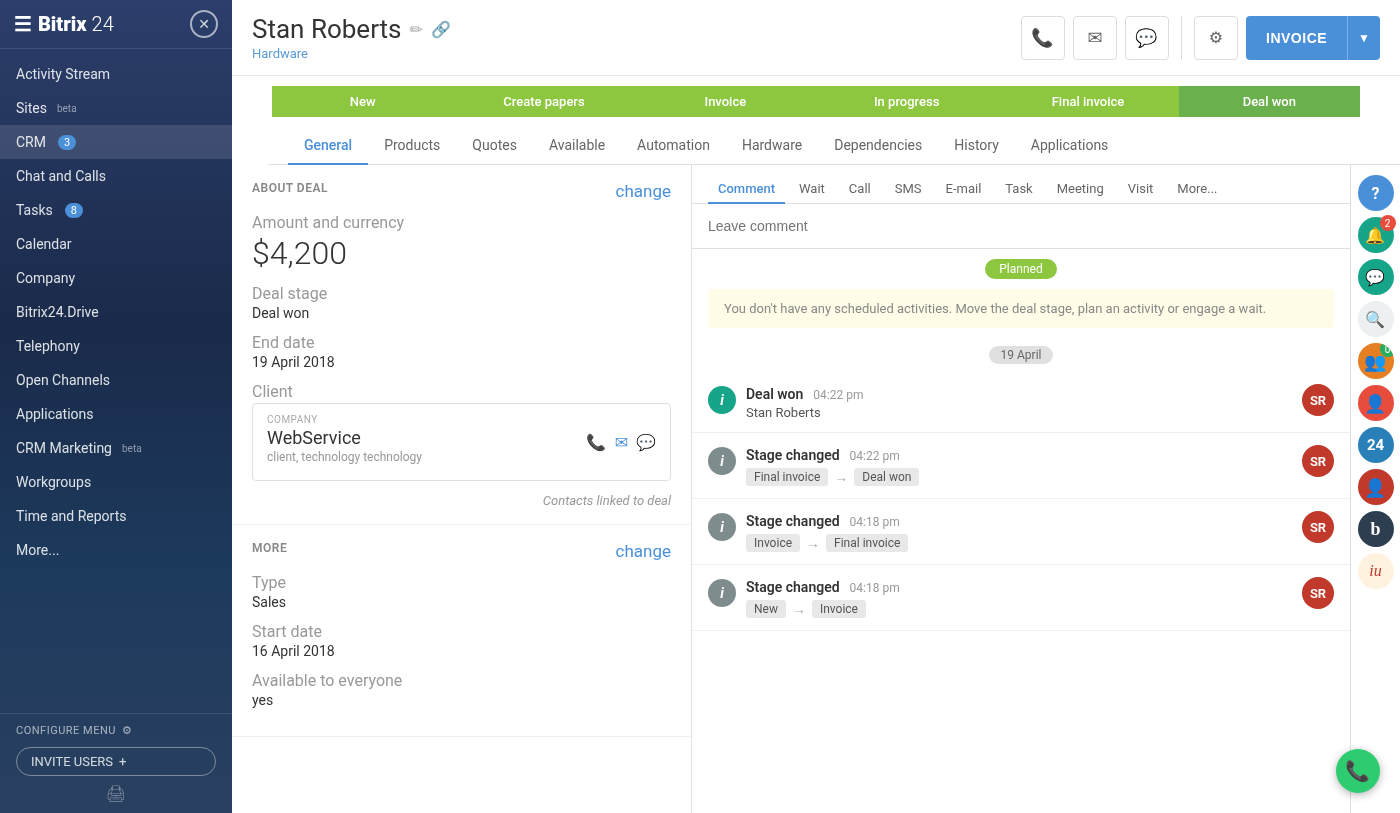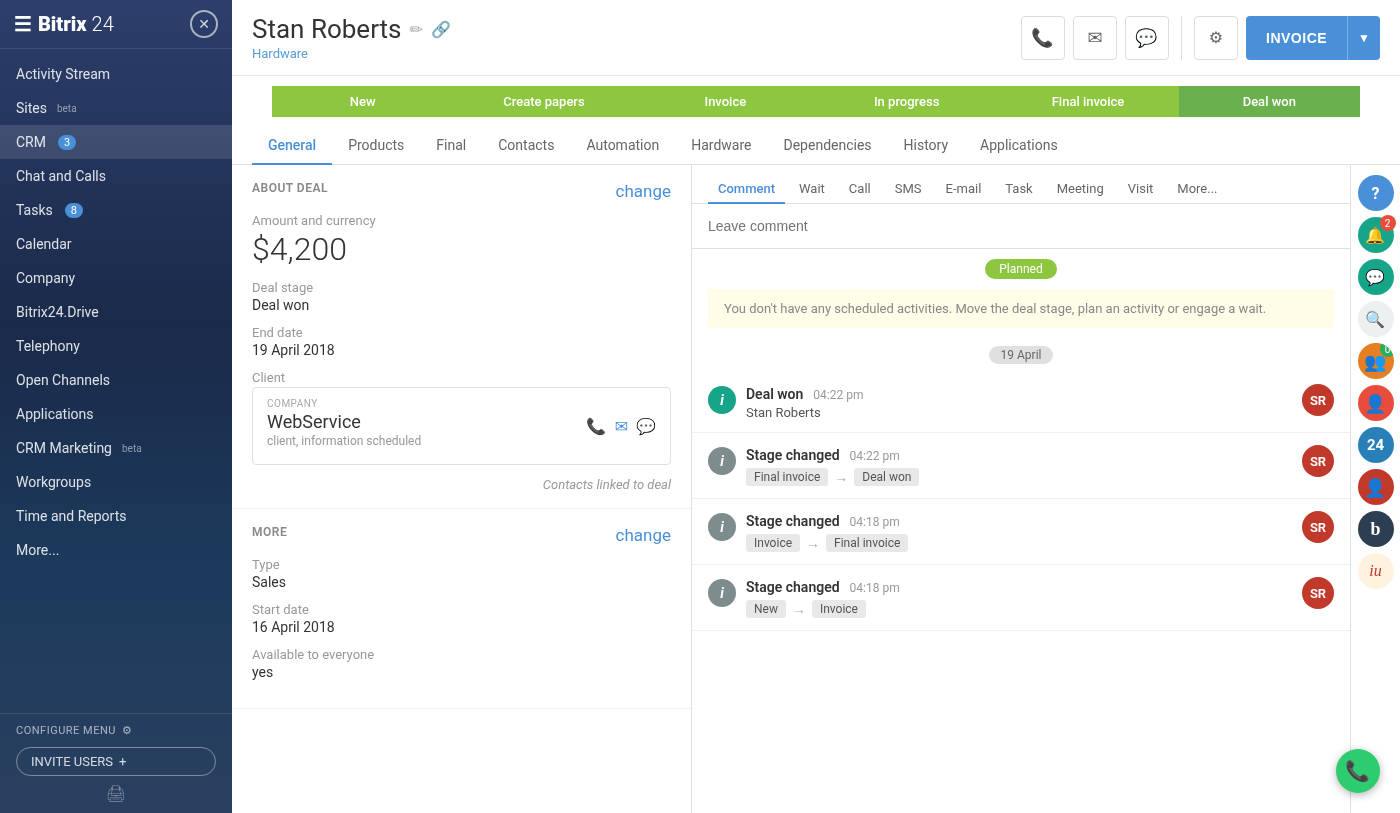--- a/index.html
+++ b/index.html
@@ -221,20 +221,21 @@
     .stage-item.green { background: #8dc63f; }
     .stage-item.active-stage { background: #6ab04c; }
 
     
     .detail-tabs {
       display: flex;
       border-bottom: 1px solid #e0e0e0;
       padding: 0 20px;
       background: #fff;
       gap: 0;
+      margin-left: 36px;
     }
     .tab-item {
       padding: 10px 16px;
       font-size: 14px;
       color: #666;
       cursor: pointer;
       border-bottom: 2px solid transparent;
       margin-bottom: -1px;
     }
     .tab-item.active { color: #4a90d9; border-bottom-color: #4a90d9; font-weight: 500; }
@@ -273,21 +274,21 @@
       color: #888;
       text-transform: uppercase;
       letter-spacing: 0.5px;
     }
     .info-section-change {
       font-size: 17px;
       color: #4a90d9;
       cursor: pointer;
     }
     .field-label {
-      font-size: 13px;
+      font-size: 16px;
       color: #999;
       margin-bottom: 2px;
     }
     .field-value {
       font-size: 14px;
       color: #333;
       margin-bottom: 12px;
     }
     .amount-value {
       font-size: 32px;
@@ -647,22 +648,22 @@
     <div class="stage-item green">Create papers</div>
     <div class="stage-item green">Invoice</div>
     <div class="stage-item green">In progress</div>
     <div class="stage-item green">Final invoice</div>
     <div class="stage-item active-stage">Deal won</div>
   </div>
 
   <div class="detail-tabs">
     <div class="tab-item active">General</div>
     <div class="tab-item">Products</div>
-    <div class="tab-item">Final</div>
-    <div class="tab-item">Contacts</div>
+    <div class="tab-item">Quotes</div>
+    <div class="tab-item">Available</div>
     <div class="tab-item">Automation</div>
     <div class="tab-item">Hardware</div>
     <div class="tab-item">Dependencies</div>
     <div class="tab-item">History</div>
     <div class="tab-item">Applications</div>
   </div>
 
   <div class="deal-body">
 
     <div class="deal-info-panel">
@@ -679,21 +680,21 @@
         <div class="field-label">Deal stage</div>
         <div class="field-value">Deal won</div>
         <div class="field-label">End date</div>
         <div class="field-value">19 April 2018</div>
         <div class="field-label">Client</div>
         <div class="client-card">
           <div class="client-company-label">COMPANY</div>
           <div style="display:flex;align-items:flex-start;justify-content:space-between;gap:20px;">
             <div>
               <div class="client-company-name">WebService</div>
-              <div class="client-tags">client, information scheduled</div>
+              <div class="client-tags">client, technology technology</div>
             </div>
             <div class="client-actions">
               <span class="client-action-icon">📞</span>
               <span class="client-action-icon">✉</span>
               <span class="client-action-icon">💬</span>
             </div>
           </div>
         </div>
         <div style="margin-top:12px;text-align:right;">
           <div class="contacts-section">Contacts linked to deal</div>

